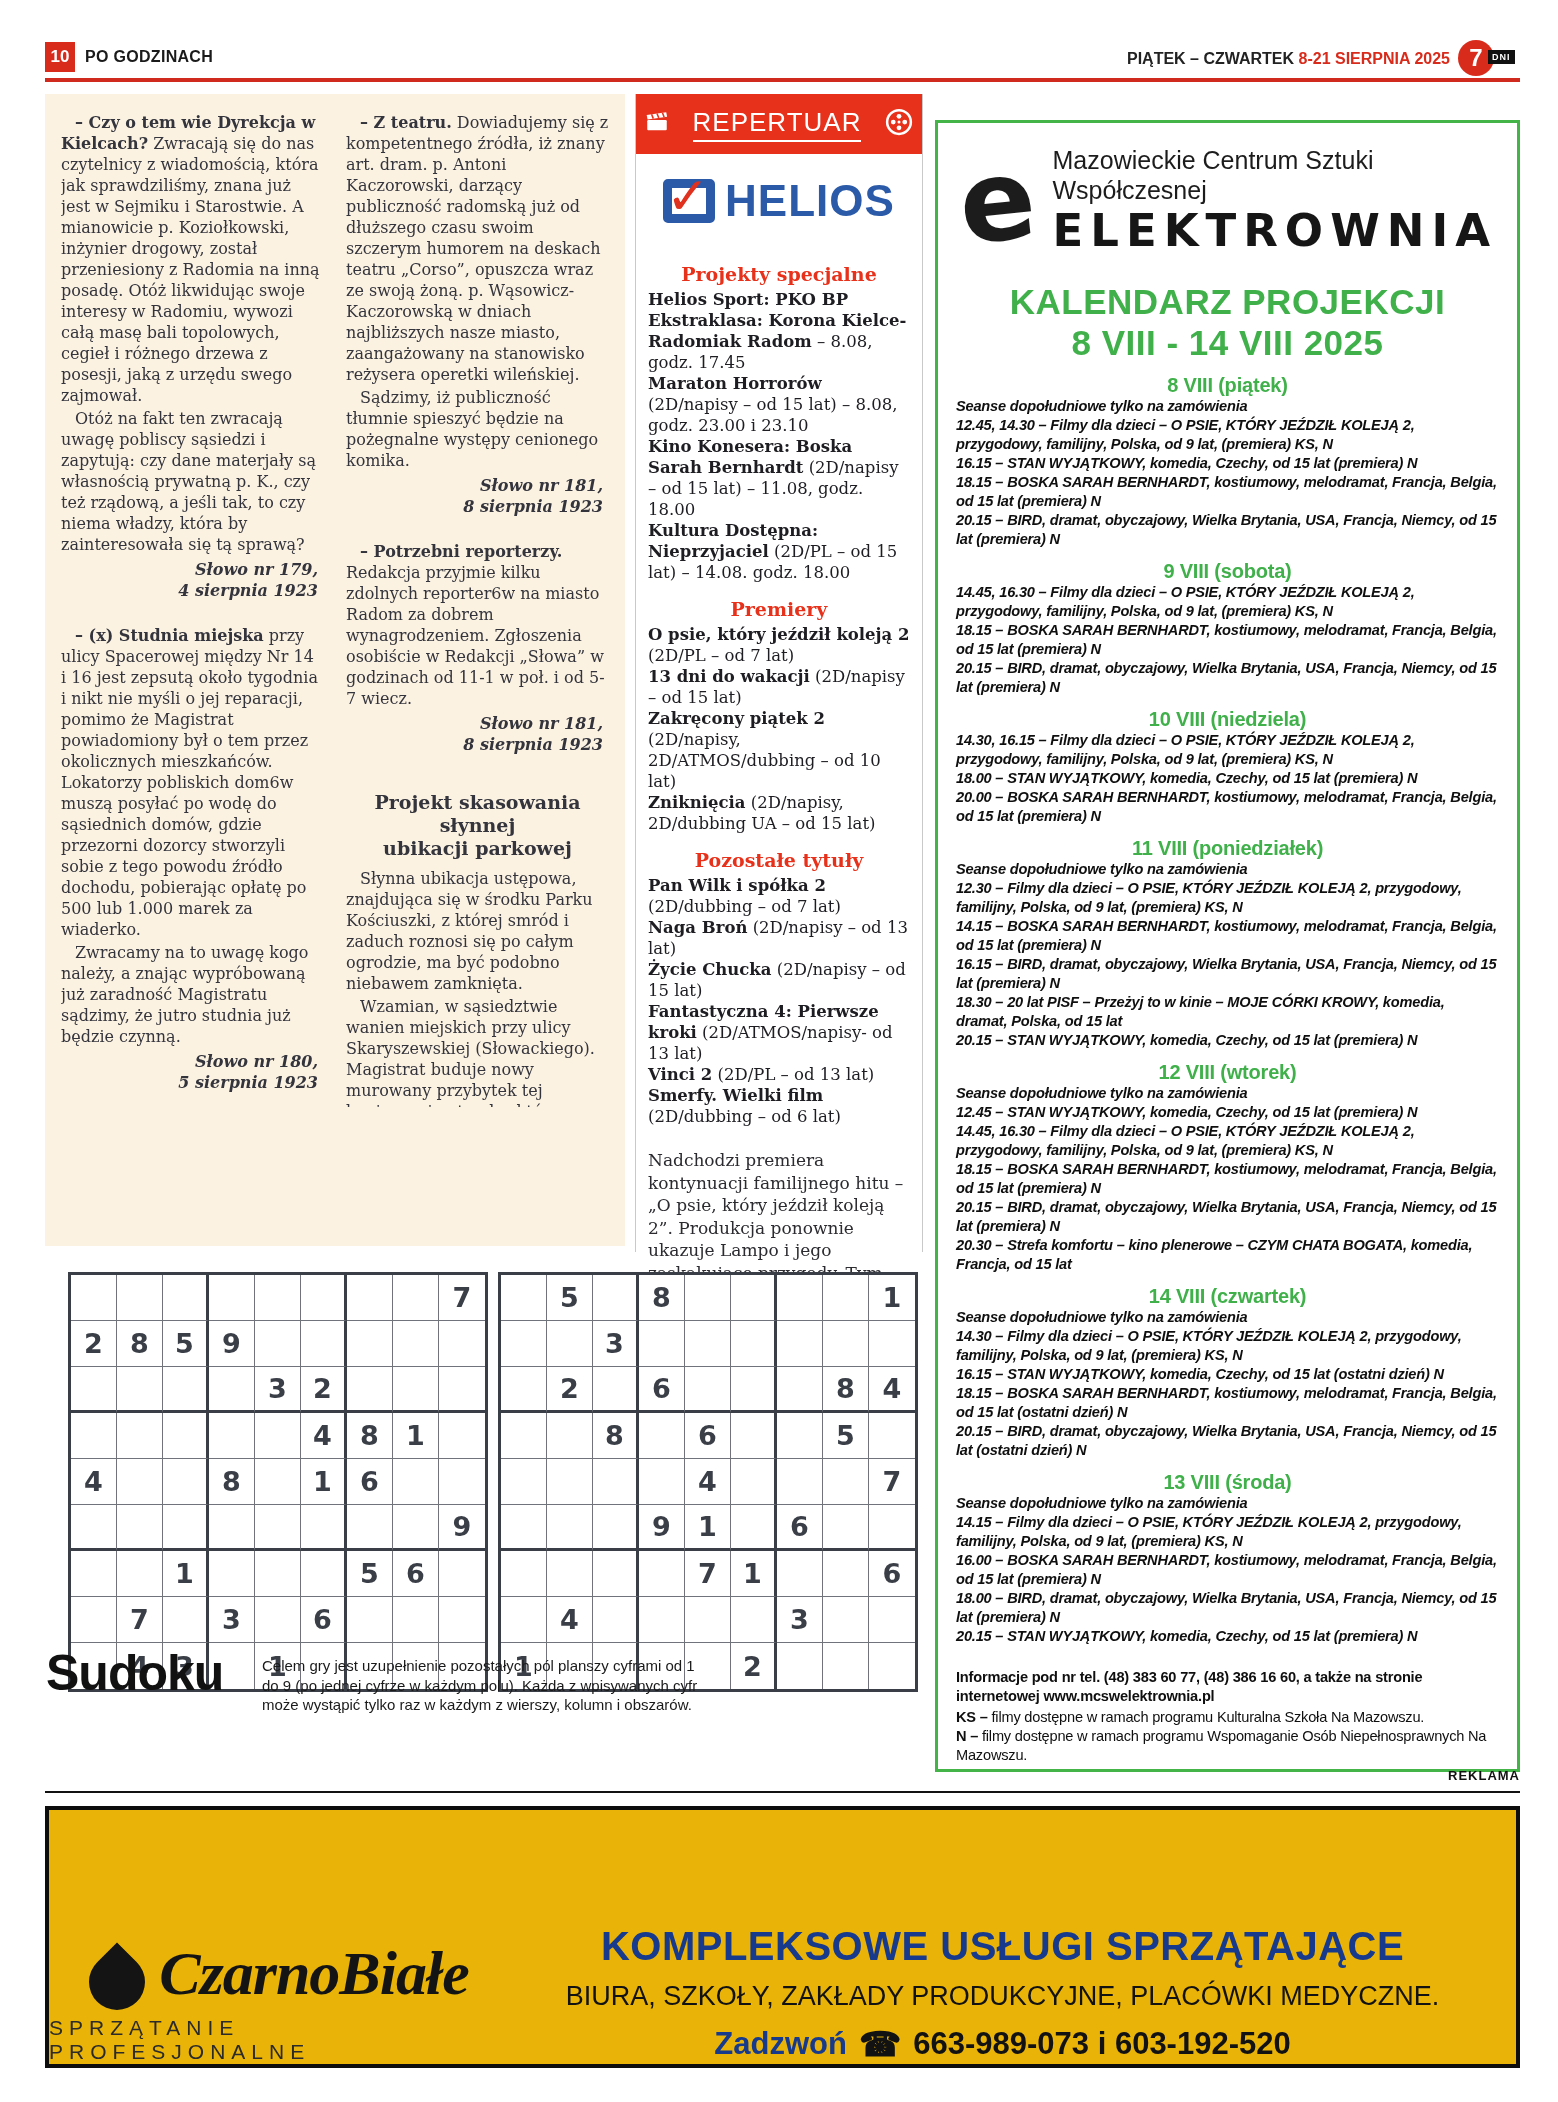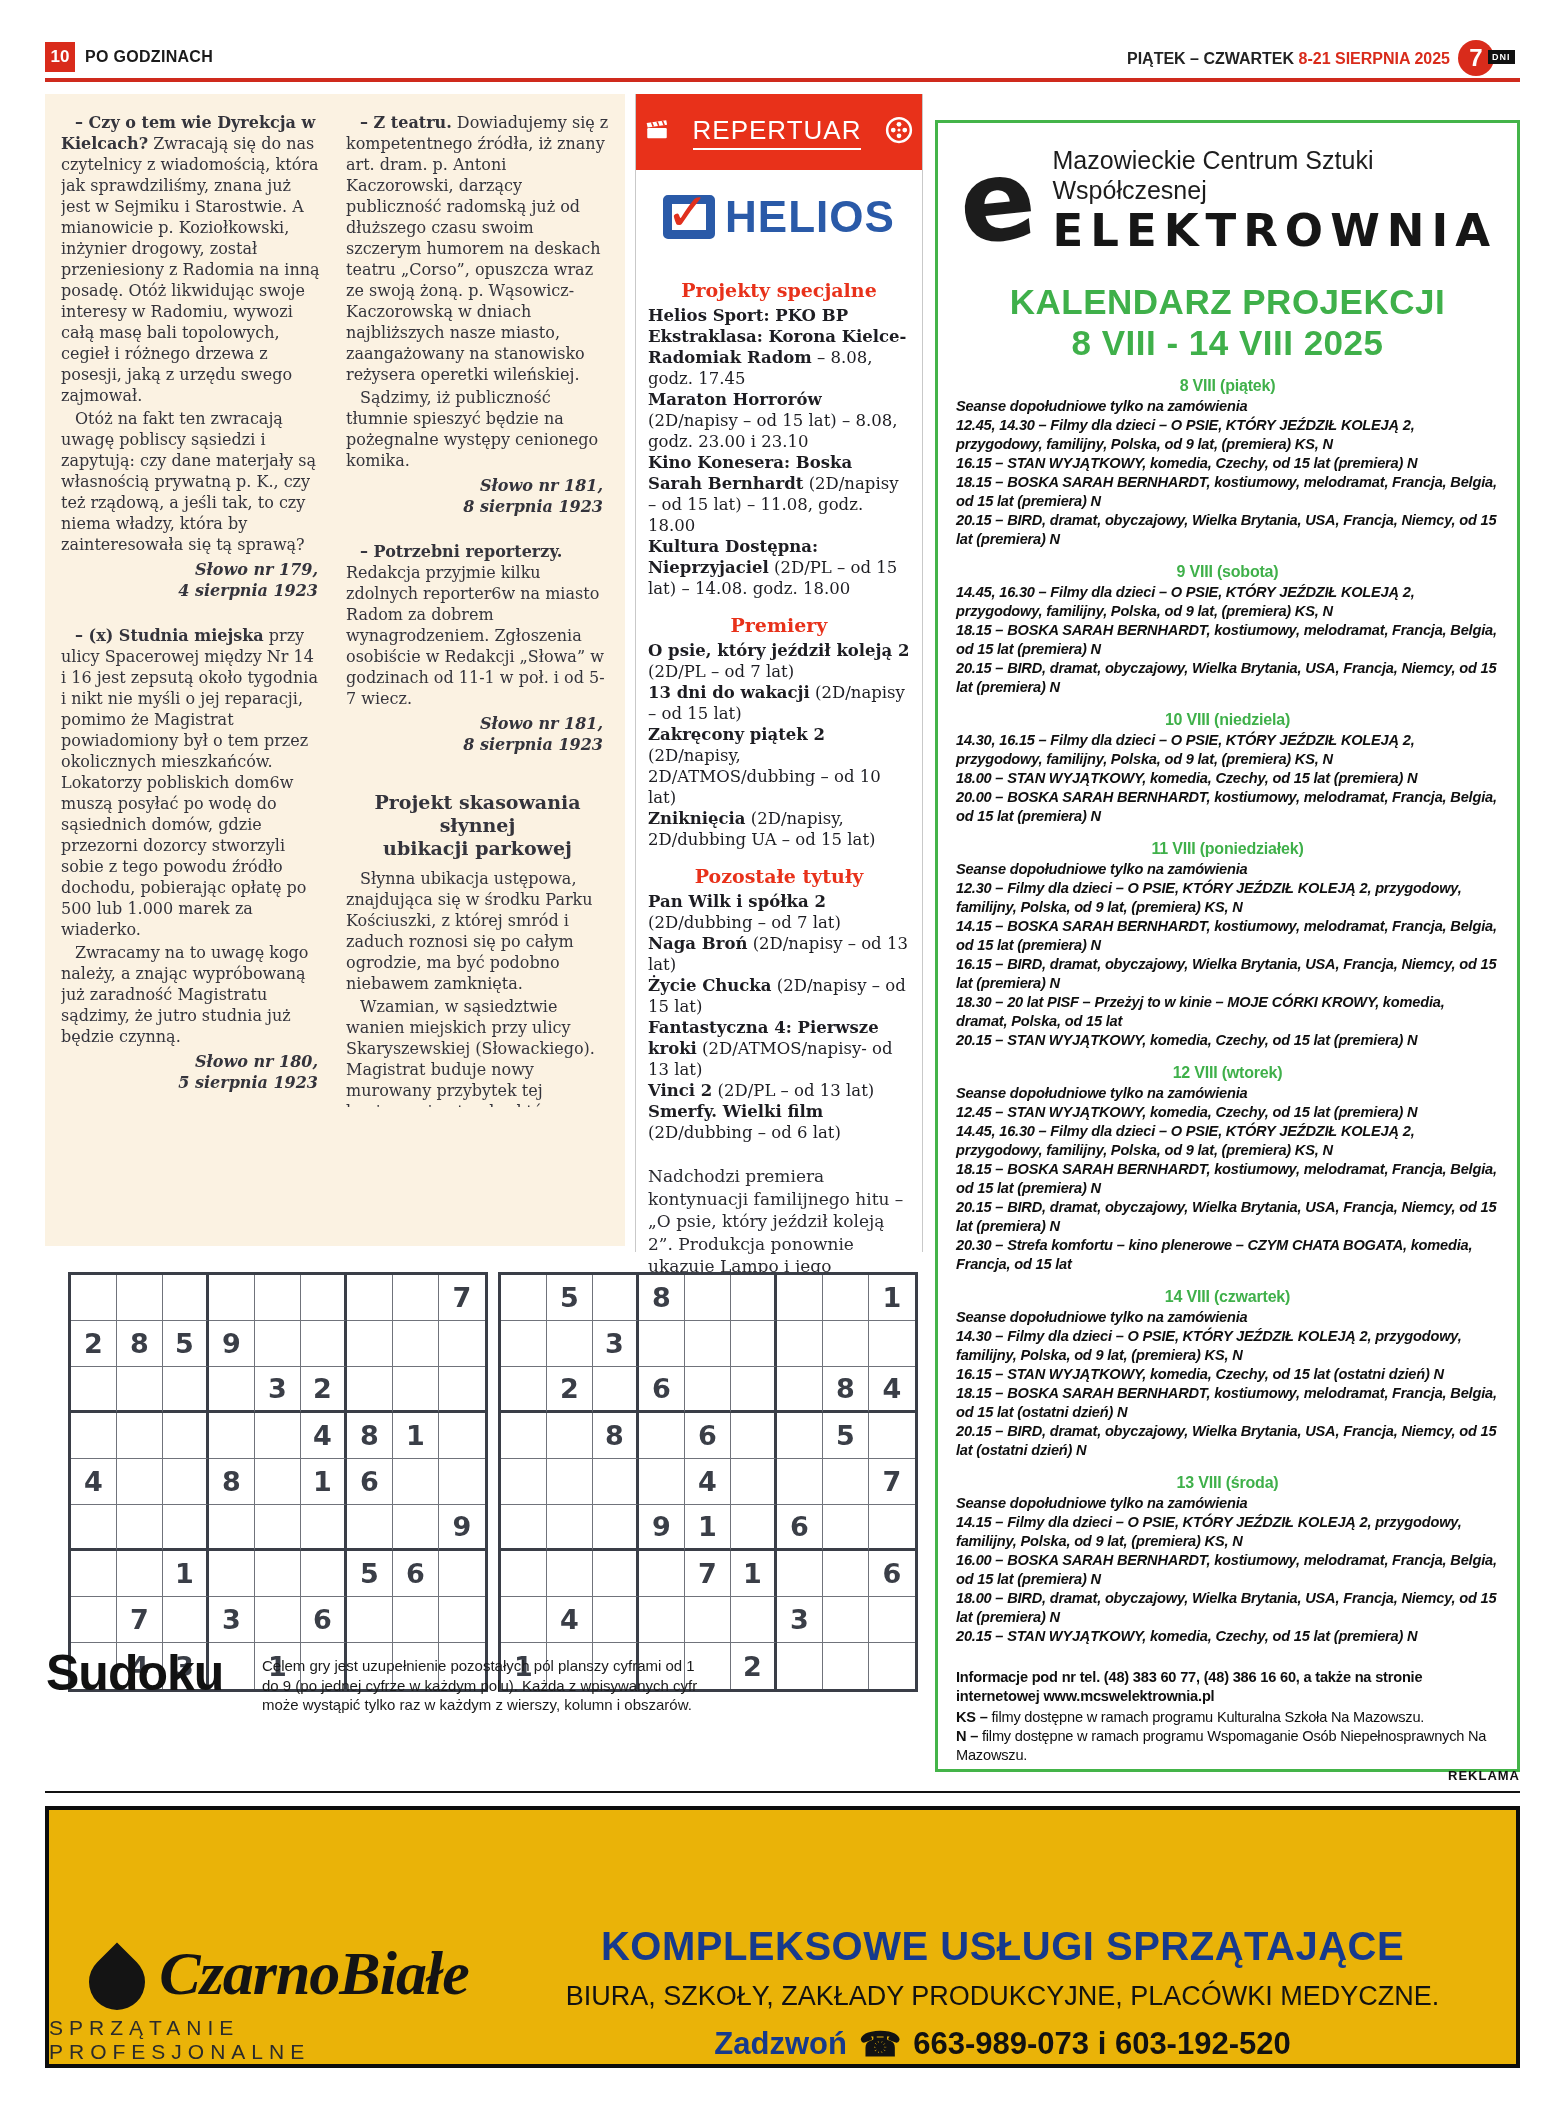--- a/index.html
+++ b/index.html
@@ -22,39 +22,39 @@
   .art-title{margin:16px 10px 8px;text-align:center;font:bold 58px/72px "DejaVu Serif",serif;color:#2d2d35;letter-spacing:-1px;}
   .art-cols{display:flex;gap:22px;margin:18px 16px 0;}
   .art-col{width:264px;height:995px;overflow:hidden;font:16px/21px "DejaVu Serif",serif;color:#34343c;}
   .blk{margin:0 0 2px;}
   .blk .lead{font-weight:bold;}
   .para{text-indent:14px;}
   .attrib{text-align:right;font-weight:bold;font-style:italic;white-space:pre-line;margin:4px 6px 24px 0;}
   .subhead{text-align:center;font-weight:bold;font-size:19px;line-height:23px;white-space:pre-line;margin:36px 0 8px;}
   
   .repertuar{position:absolute;left:635px;top:94px;width:286px;height:1158px;border-left:1px solid #c9c9c9;border-right:1px solid #c9c9c9;background:#fff;}
-  .rep-banner{height:52px;background:#e8311a;display:flex;align-items:center;justify-content:space-between;padding:12px 8px;}
+  .rep-banner{height:52px;background:#e8311a;display:flex;align-items:center;justify-content:space-between;padding:4px 8px;}
   .rep-banner .lbl{color:#fff;font:26px "Liberation Sans",sans-serif;letter-spacing:1px;border-bottom:2px solid #fff;padding-bottom:2px;}
   .helios{display:flex;align-items:center;justify-content:center;gap:10px;margin:22px 0 10px;}
   .helios .box{position:relative;width:52px;height:44px;border:9px solid #2a5aa8;border-radius:5px;box-sizing:border-box;}
   .helios .chk{position:absolute;left:-6px;top:-22px;font:bold 52px "DejaVu Sans",sans-serif;color:#e0301e;}
   .helios .word{font:bold 44px "Liberation Sans",sans-serif;color:#2a5aa8;letter-spacing:1px;}
   .rep-blocks{padding:12px 12px 0;font:16.5px/21px "DejaVu Serif",serif;color:#1d1d22;}
   .rhead{text-align:center;color:#e8311a;font-weight:bold;font-size:19px;margin:16px 0 4px;}
   .film{margin:0;}
   .rpara{margin-top:22px;font-size:17px;line-height:22.5px;color:#2b2b30;}
   
   .greenbox{position:absolute;left:935px;top:120px;width:585px;height:1652px;border:3px solid #44b449;box-sizing:border-box;background:#fff;}
   .mcsw{display:flex;align-items:center;gap:16px;margin:22px 20px 0;}
   .mcsw .eicon{font:bold 112px/100px "DejaVu Sans",sans-serif;color:#1c1c1c;transform:rotate(-6deg);width:92px;text-align:center;}
   .mcsw .org{font:25px/30px "Liberation Sans",sans-serif;color:#1c1c1c;}
   .mcsw .word{font:bold 45px/52px "DejaVu Sans",sans-serif;color:#161616;letter-spacing:7px;}
   .cal-title{margin:24px 0 4px;text-align:center;font:bold 35px/41px "Liberation Sans",sans-serif;color:#3fb04a;letter-spacing:.5px;}
   .cal-blocks{margin:6px 18px 0;font:bold 14.6px/19px "Liberation Sans",sans-serif;color:#0f0f0f;letter-spacing:-.2px;}
-  .day{text-align:center;color:#3fb04a;font-size:16px;margin:13px 0 2px;}
+  .day{text-align:center;color:#3fb04a;font-size:20px;margin:13px 0 2px;}
   .line{margin:0;font-style:italic;}
   .info{margin-top:22px;}
   .foot{margin:0;}
   .foot span{font-weight:normal;}
   
   .sudoku{position:absolute;width:414px;height:414px;border:3px solid #3a3e47;box-sizing:content-box;
           display:grid;grid-template-columns:repeat(9,1fr);grid-template-rows:repeat(9,1fr);background:#fff;}
   .sudoku .cell{border-right:1px solid #70737b;border-bottom:1px solid #70737b;display:flex;align-items:center;justify-content:center;
                 font:bold 27px "DejaVu Sans",sans-serif;color:#3a3e47;}
   .sudoku .bx{border-right:3px solid #3a3e47;}

